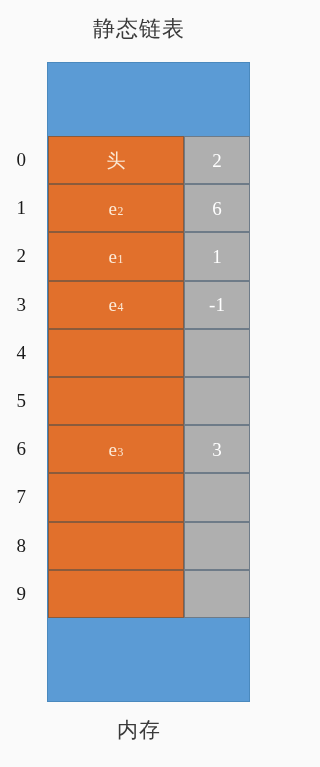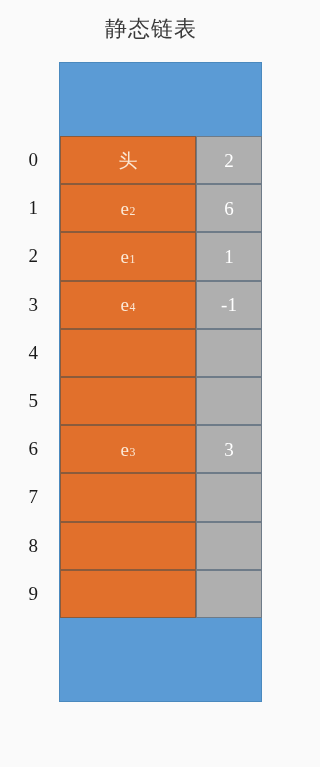--- a/index.html
+++ b/index.html
@@ -13,21 +13,20 @@
     background: #FAFAFA;
     font-family: "Liberation Serif", "DejaVu Serif", serif;
     overflow: hidden;
     position: relative;
   }
 
   #root {
     position: relative;
     width: 278px;
     height: 714px;
-    margin-left: 12px;
   }
 
   
   .diagram-title {
     position: absolute;
     left: 0;
     top: 14px;
     width: 278px;
     text-align: center;
     font-size: 22px;
@@ -239,14 +238,15 @@
       <div class="node-row">
         <div class="cell-data">
           <span class="cell-text"></span>
         </div>
         <div class="cell-next">
           <span class="cell-text"></span>
         </div>
       </div>
     </div>
 
+  <div class="diagram-caption">内存</div>
 
 </div>
 
 </body></html>

